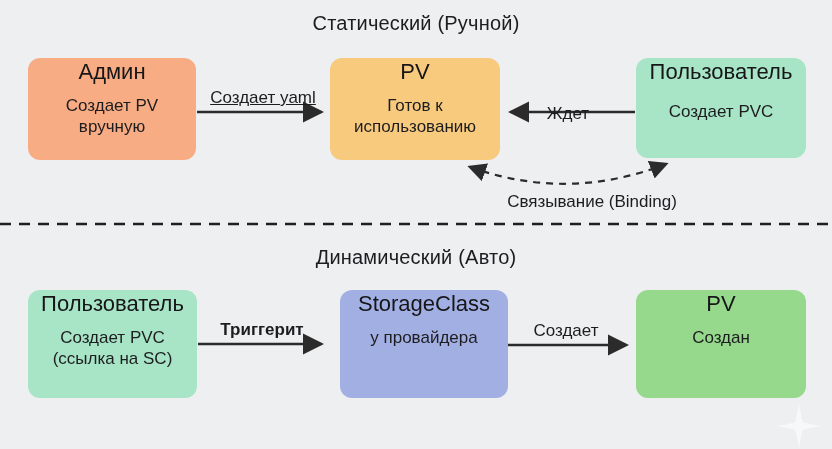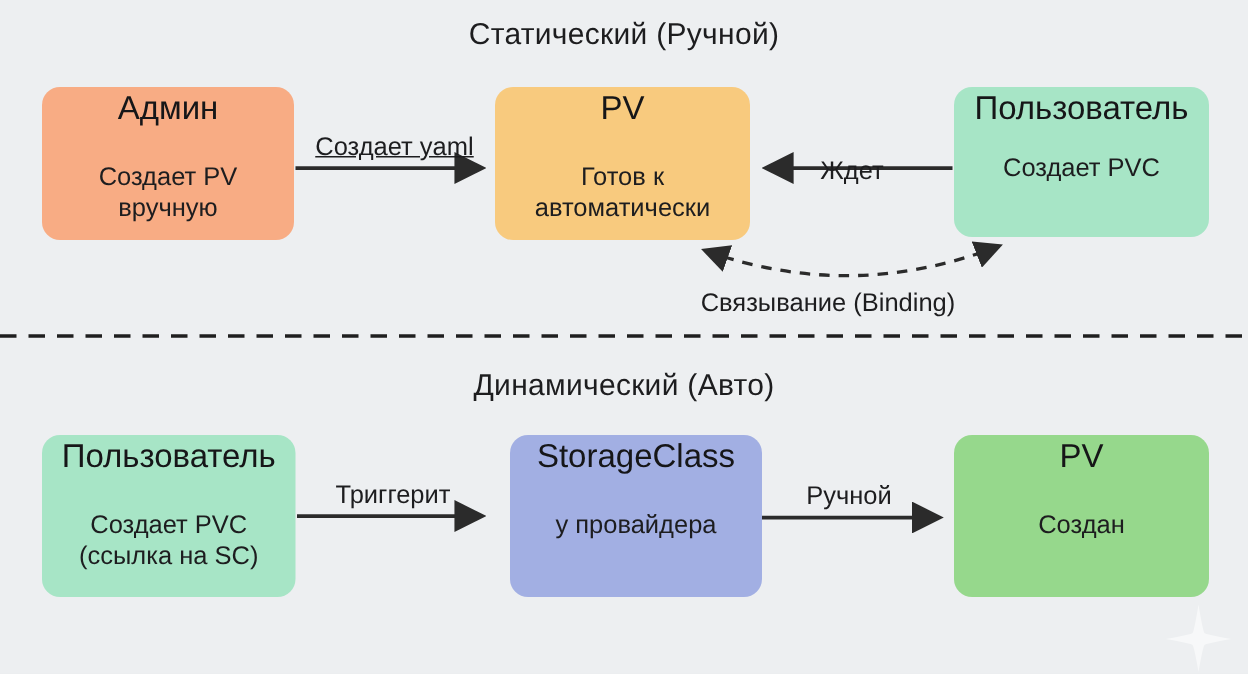--- a/index.html
+++ b/index.html
@@ -33,21 +33,21 @@
     text-align: center;
     box-sizing: border-box;
     padding-top: 1px;
   }
   .node-title {
     font-size: 22px;
     line-height: 1.2;
     color: #161618;
   }
   .node-sub {
-    margin-top: 22px;
+    margin-top: 10px;
     font-size: 17px;
     line-height: 1.24;
     color: #1d1d1f;
   }
   .node-user-static .node-sub { margin-top: 16px; }
   .node-pv-dynamic  .node-sub { }
 
   .edge-label {
     position: absolute;
     text-align: center;
@@ -109,21 +109,21 @@
     <div class="node-sub">
       <div>Создает PV</div>
       <div>вручную</div>
     </div>
   </div>
 
   <div class="node" style="left: 330px; top: 58px; width: 170px; height: 102px; background: rgb(248, 202, 126);">
     <div class="node-title">PV</div>
     <div class="node-sub">
       <div>Готов к</div>
-      <div>автоматически</div>
+      <div>использованию</div>
     </div>
   </div>
 
   <div class="node node-user-static" style="left: 636px; top: 58px; width: 170px; height: 100px; background: rgb(167, 229, 198);">
     <div class="node-title">Пользователь</div>
     <div class="node-sub">
       <div>Создает PVC</div>
     </div>
   </div>
 
@@ -144,17 +144,17 @@
 
   <div class="node node-pv-dynamic" style="left: 636px; top: 290px; width: 170px; height: 108px; background: rgb(150, 216, 140);">
     <div class="node-title">PV</div>
     <div class="node-sub">
       <div>Создан</div>
     </div>
   </div>
 
   <div class="edge-label" style="left:193px; top:88px; width:140px;text-decoration:underline;">Создает yaml</div>
   <div class="edge-label" style="left:503px; top:104px; width:130px;">Ждет</div>
-  <div class="edge-label" style="left:432px; top:192px; width:240px;">Связывание (Binding)</div>
-  <div class="edge-label" style="left:192px; top:320px; width:140px;">Триггерит</div>
-  <div class="edge-label" style="left:496px; top:321px; width:140px;">Ручной</div>
+  <div class="edge-label" style="left:472px; top:192px; width:240px;">Связывание (Binding)</div>
+  <div class="edge-label" style="left:192px; top:320px; width:140px;font-weight:bold;">Триггерит</div>
+  <div class="edge-label" style="left:496px; top:321px; width:140px;">Создает</div>
 
 </div>
 
 </body></html>

